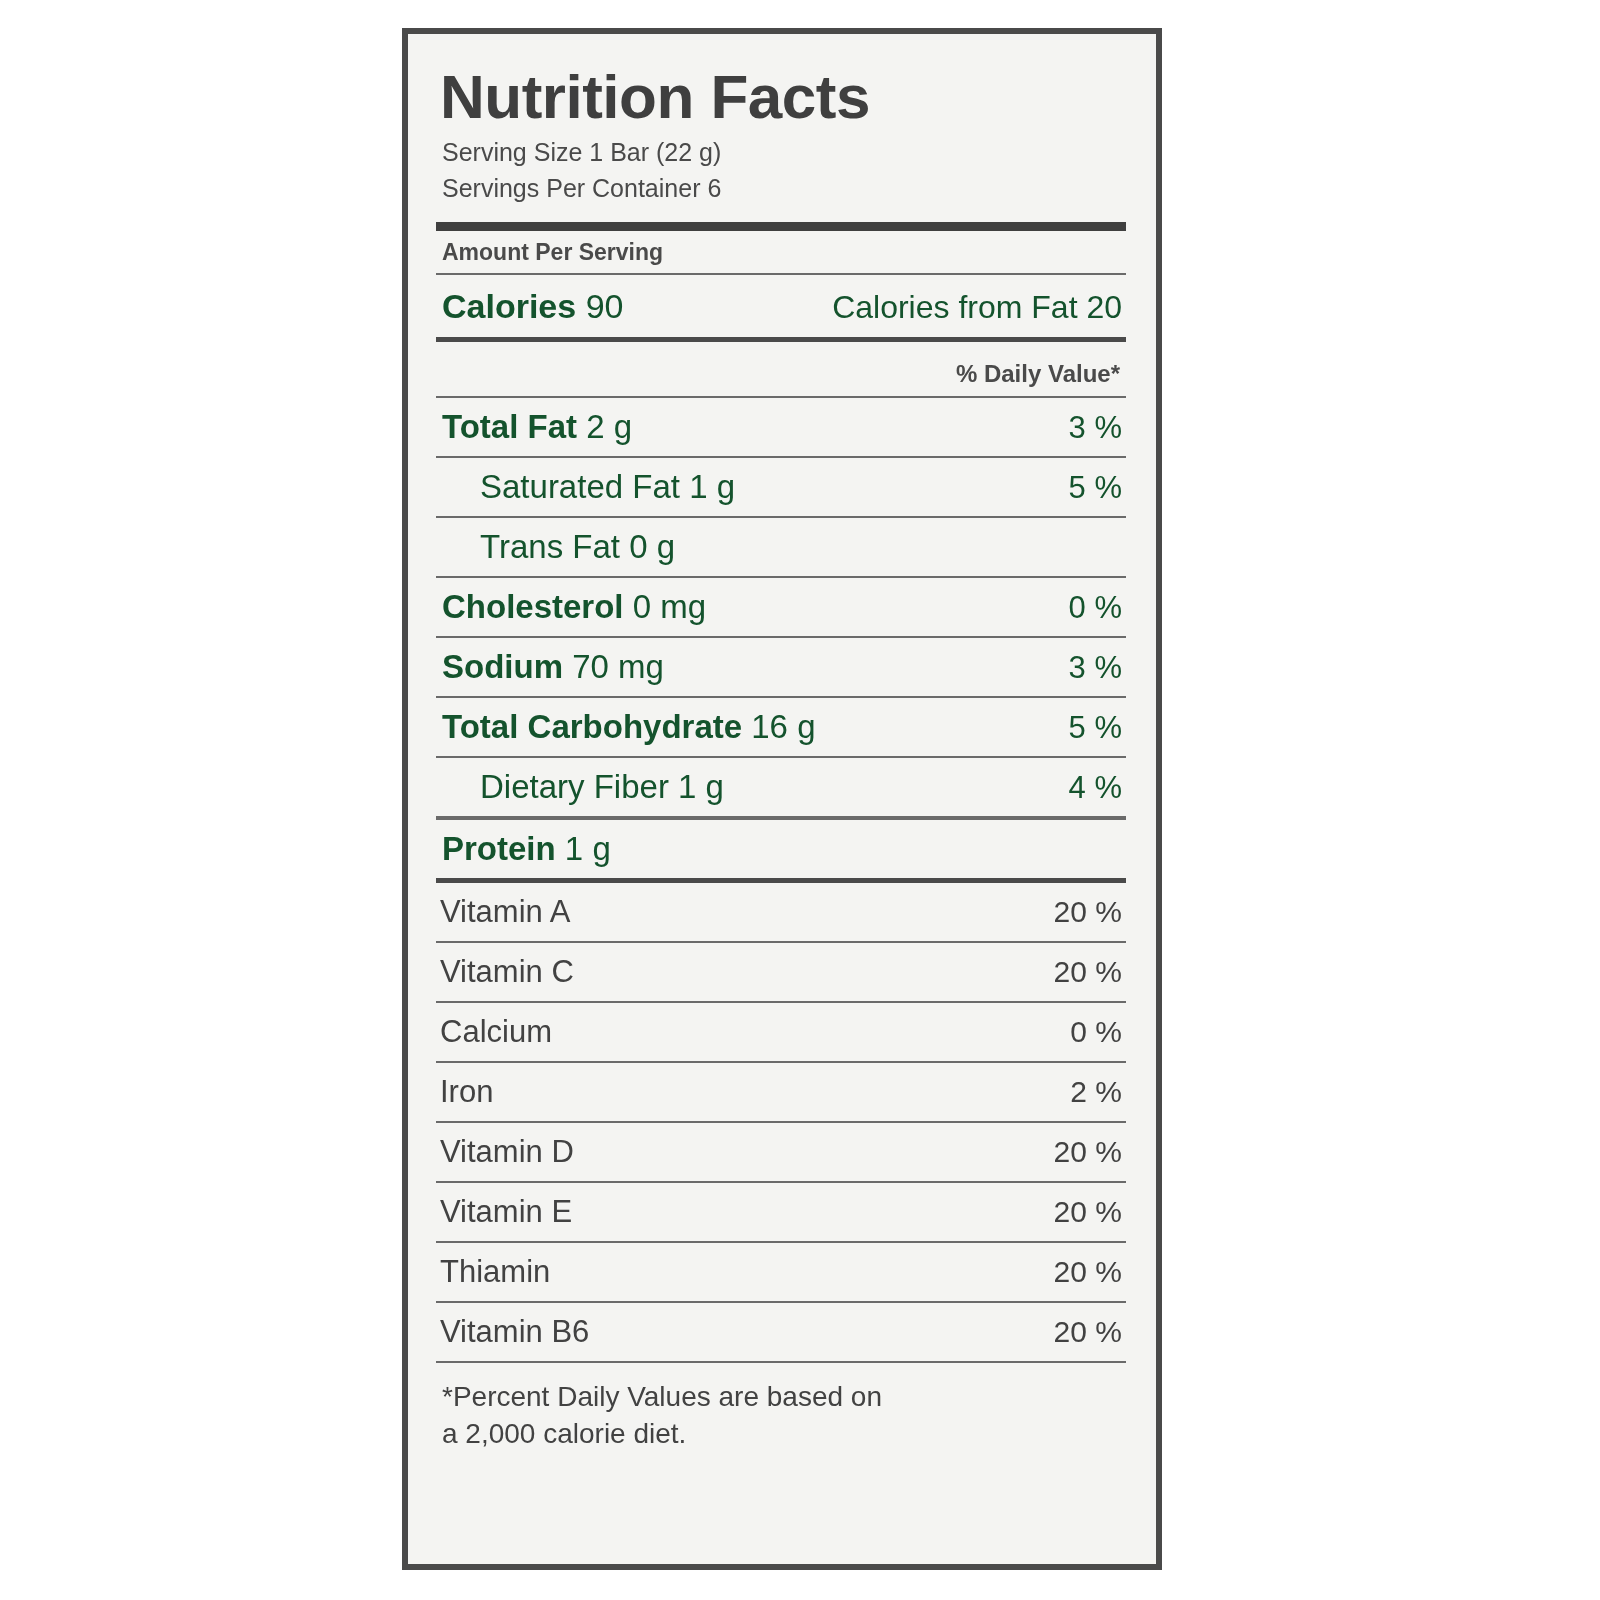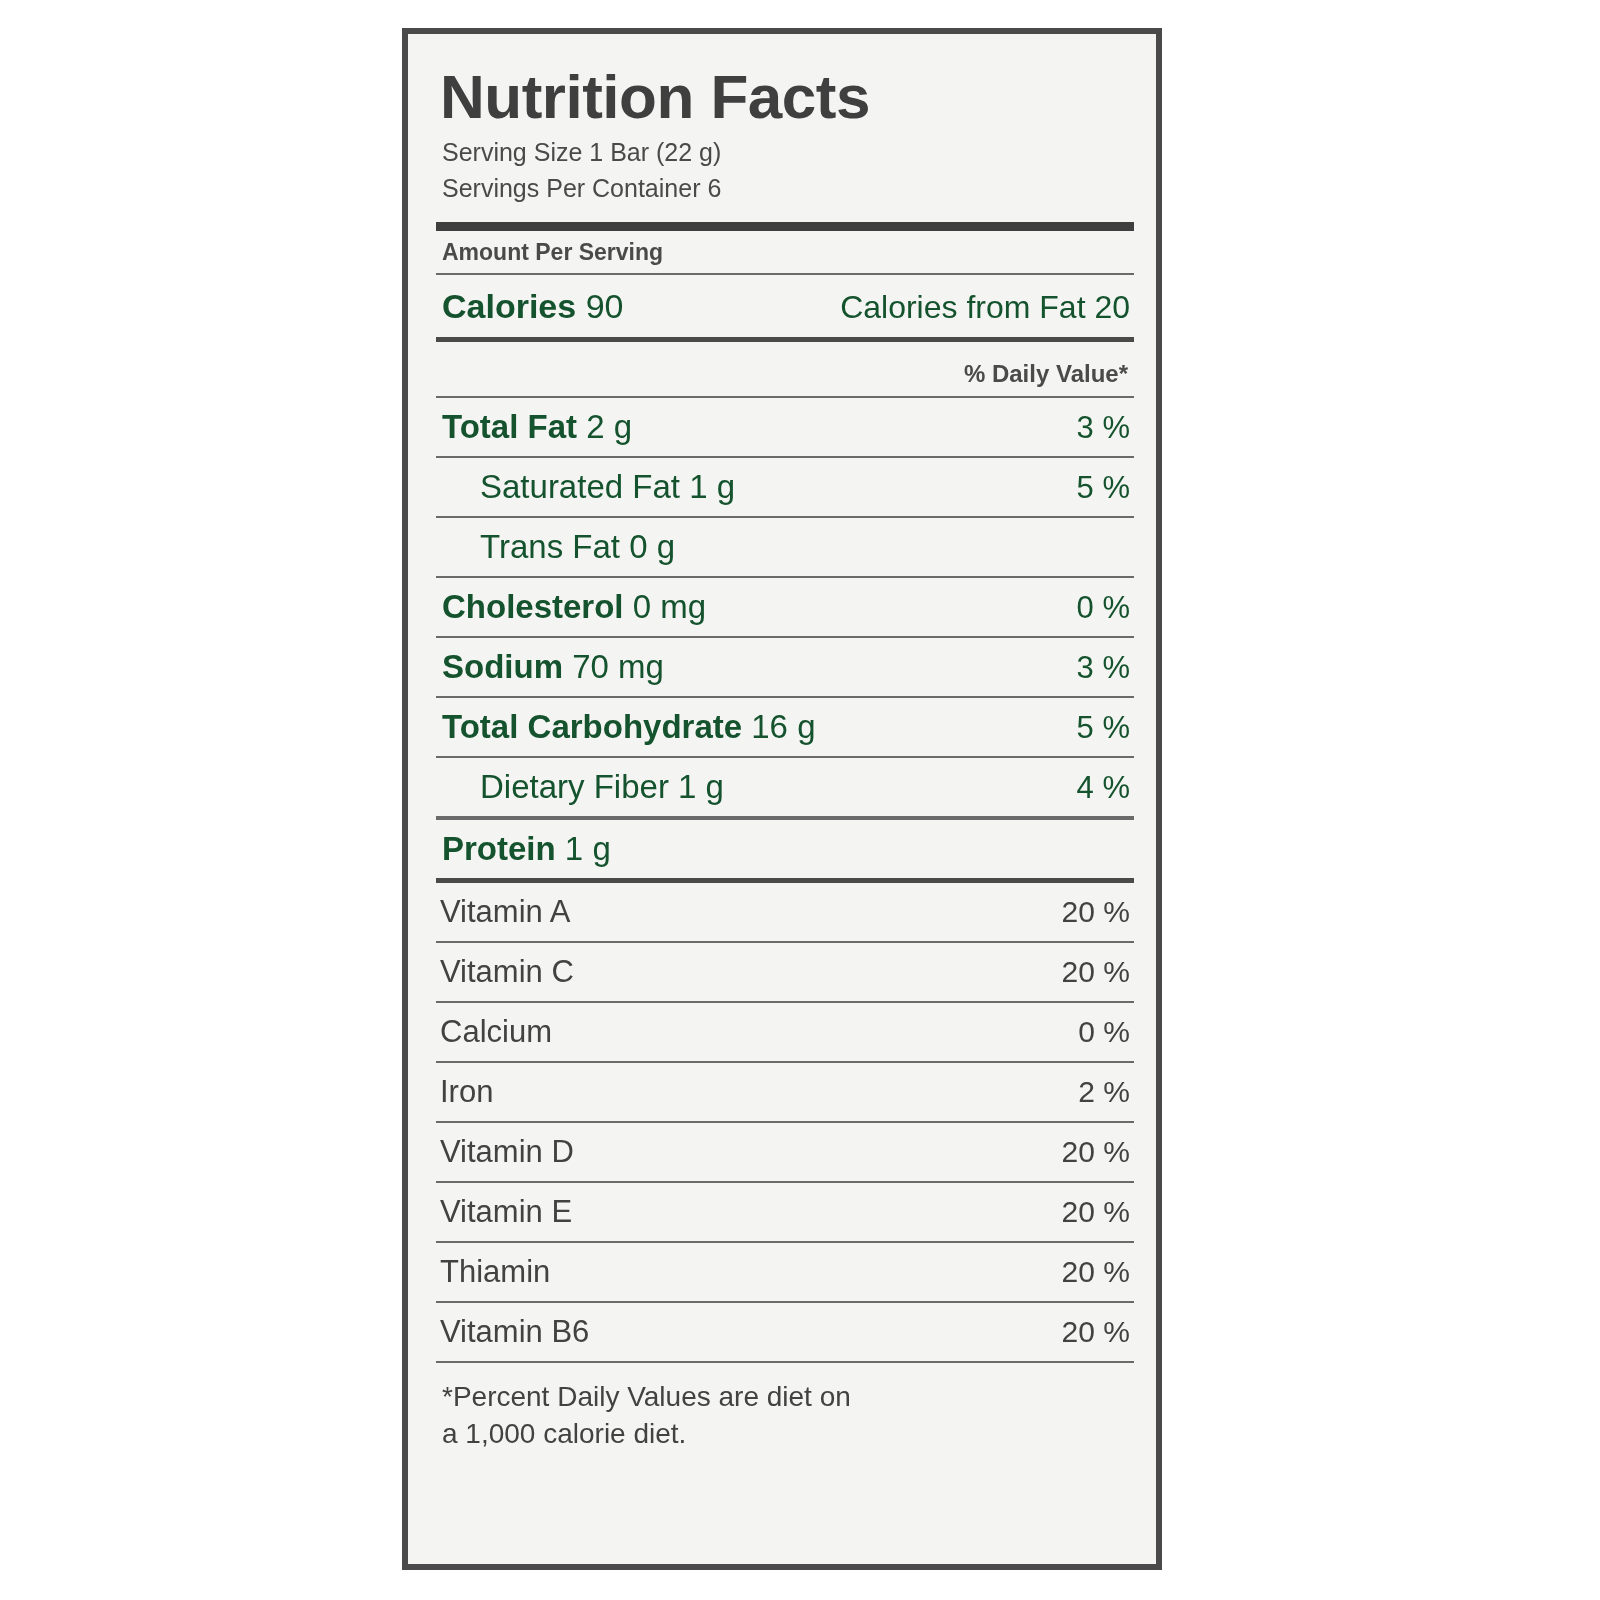--- a/index.html
+++ b/index.html
@@ -23,21 +23,21 @@
     height: 1542px;
     background: #f4f4f2;
     border: 6px solid #4a4a4a;
     box-sizing: border-box;
   }
 
   .inner {
     position: absolute;
     left: 28px;
     top: 30px;
-    right: 22px;
+    right: 30px;
   }
 
   .nf-title {
     font-size: 62px;
     font-weight: bold;
     letter-spacing: -0.5px;
     line-height: 1.05;
     color: #3f3f3f;
     margin: 0 0 6px 4px;
   }
@@ -267,18 +267,18 @@
     </div>
     <div class="rule-thin"></div>
 
     <div class="vit-row">
       <div class="left">Vitamin B6</div>
       <div class="right pct">20 %</div>
     </div>
     <div class="rule-thin"></div>
 
     <div class="footnote">
-      <div>*Percent Daily Values are diet on</div>
-      <div>a 1,000 calorie diet.</div>
+      <div>*Percent Daily Values are based on</div>
+      <div>a 2,000 calorie diet.</div>
     </div>
 
   </div>
 </div>
 
 </body></html>

